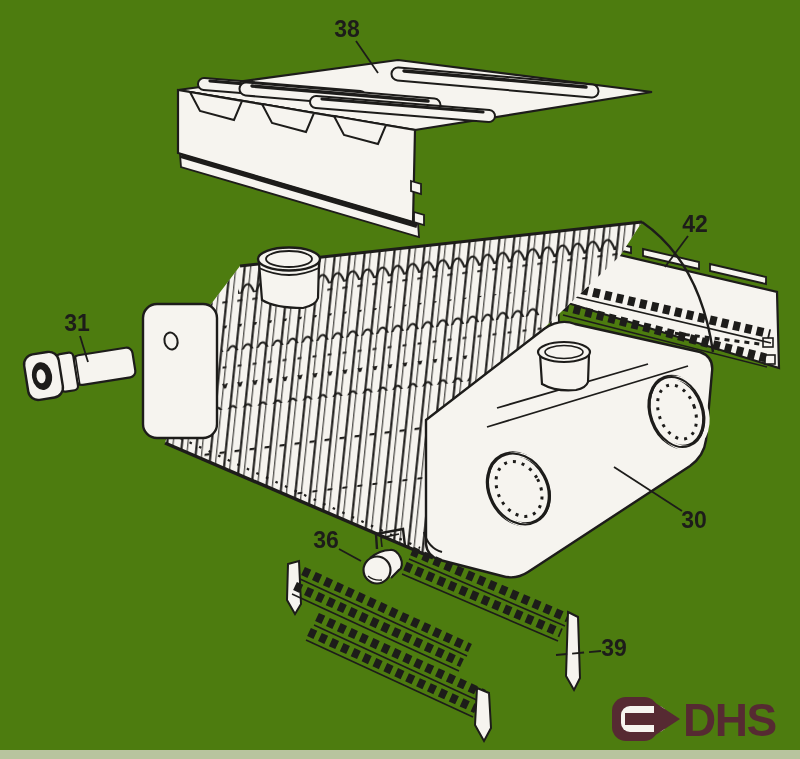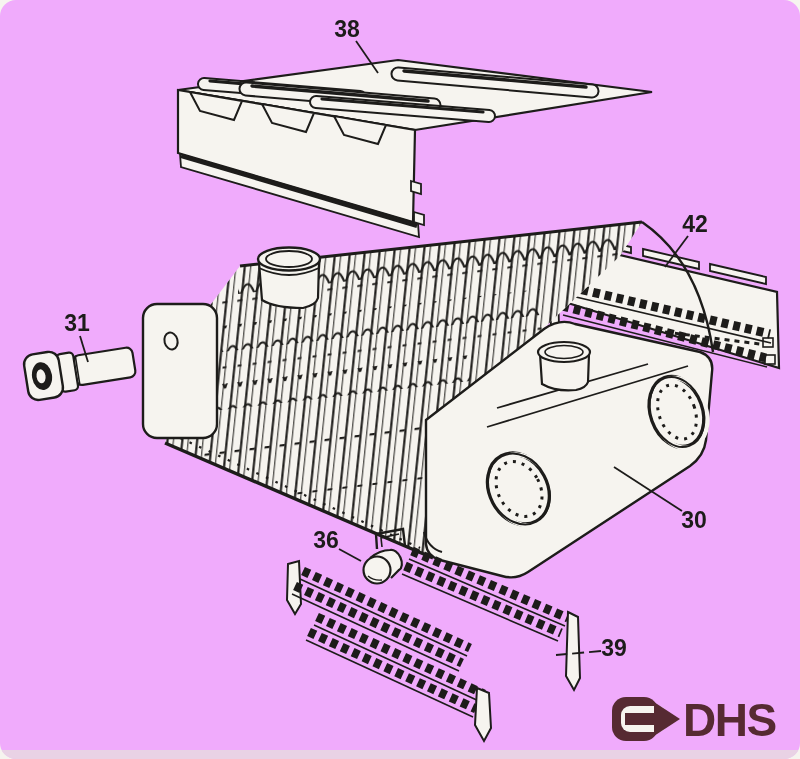--- a/index.html
+++ b/index.html
@@ -1,17 +1,17 @@
 <!DOCTYPE html>
 <html><head>
 <meta charset="utf-8">
 <style>
   html,body{margin:0;padding:0;background:#f6f4ef;}
-  #page{position:relative;width:800px;height:759px;background:#f0abfc;overflow:hidden;
-        font-family:"Liberation Sans",sans-serif;border-radius:16px;}
+  #page{position:relative;width:800px;height:759px;background:#4d7c0f;overflow:hidden;
+        font-family:"Liberation Sans",sans-serif;}
   svg{position:absolute;inset:0;}
   text.callout{font-family:"Liberation Sans",sans-serif;font-weight:700;font-size:23px;fill:#1d1c1a;}
   text.logo{font-family:"Liberation Sans",sans-serif;font-weight:700;font-size:46px;letter-spacing:-1.5px;fill:#562a32;}
 </style>
 </head>
 <body>
 
 <div id="page">
 <svg viewBox="0 0 800 759" width="800" height="759">
   <defs>

